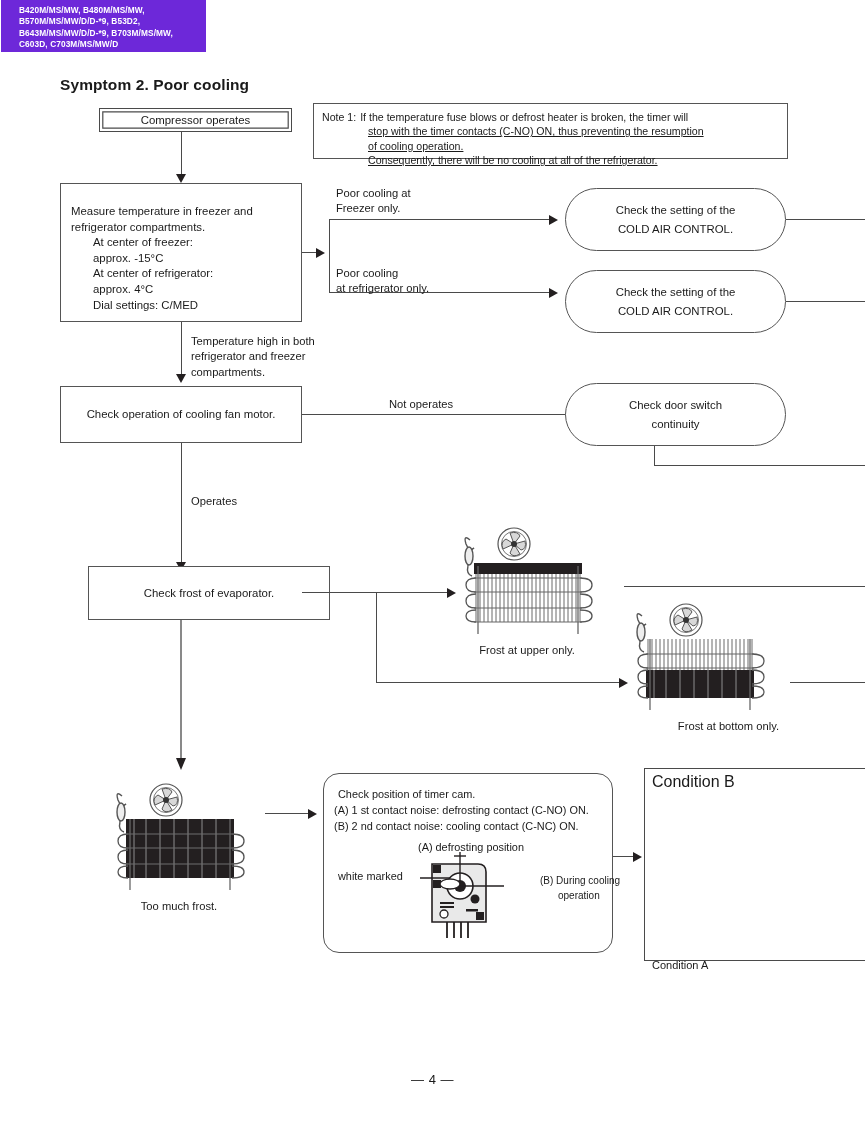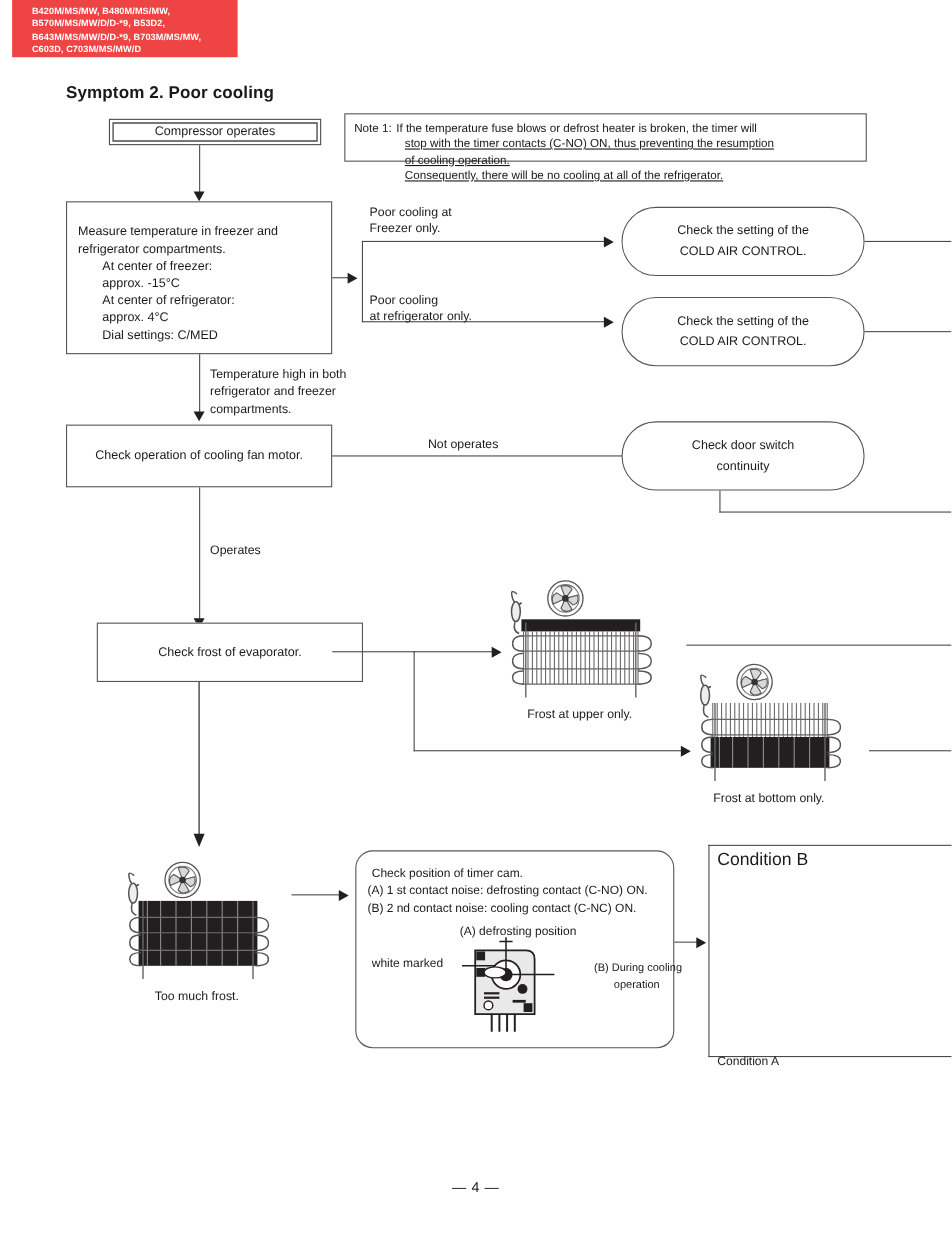--- a/index.html
+++ b/index.html
@@ -12,23 +12,23 @@
     height: 1122px;
     position: relative;
     font-family: "Liberation Sans", sans-serif;
     color: #1a1a1a;
     overflow: hidden;
   }
   .abs { position: absolute; }
 
   
   #model-band {
-    left: 11px; top: 0;
+    left: 1px; top: 0;
     width: 205px; height: 52px;
-    background: #ef4444;
+    background: #6d28d9;
     color: #ffffff;
     font-size: 8.3px;
     font-weight: bold;
     line-height: 11.4px;
     padding: 5px 0 0 18px;
     box-sizing: border-box;
     letter-spacing: 0.1px;
   }
   #model-band div { white-space: nowrap; }
 
@@ -87,21 +87,21 @@
     border-top: 5px solid transparent;
     border-bottom: 5px solid transparent;
     border-left: 9px solid #231f20;
   }
 
   .lbl { font-size: 11.2px; line-height: 15.3px; }
 
   
   #note-box {
     left: 313px; top: 103px;
-    width: 475px; height: 44px;
+    width: 475px; height: 56px;
     padding: 6px 8px 0 8px;
   }
   #note-box .nrow { display: flex; font-size: 10.6px; line-height: 14.4px; }
   #note-box .nlabel { white-space: nowrap; padding-right: 4px; }
   #note-box .nind { padding-left: 46px; text-decoration: underline; }
 
   
   #measure-box {
     left: 60px; top: 183px;
     width: 242px; height: 139px;
@@ -400,21 +400,21 @@
     </g>
     <g stroke="#666" stroke-width="1.2">
       <line x1="22" y1="56" x2="130" y2="56"></line>
       <line x1="22" y1="70" x2="130" y2="70"></line>
     </g>
     <g stroke="#666" stroke-width="1.3">
       <line x1="26" y1="41" x2="26" y2="112"></line>
       <line x1="126" y1="41" x2="126" y2="112"></line>
     </g>
   </svg>
-  <div class="evap-cap" style="left:-5px; top:122px; width:160px;">Frost at bottom only.</div>
+  <div class="evap-cap" style="left:-5px; top:122px; width:160px;text-align:right;">Frost at bottom only.</div>
 </div>
 <div class="abs hline" style="left:790px; top:682px; width:75px;"></div>
 <div class="abs hline" style="left:624px; top:586px; width:241px;"></div>
 
 <svg class="abs" style="left:100px; top:620px; width:120px; height:160px;">
   <line x1="81" y1="0" x2="81" y2="140" stroke="#4a4a4a" stroke-width="1.3"></line>
   <polygon points="76,138 86,138 81,150" fill="#231f20"></polygon>
 </svg>
 
 <div class="evap" style="left:104px; top:778px; width:150px; height:115px;">

